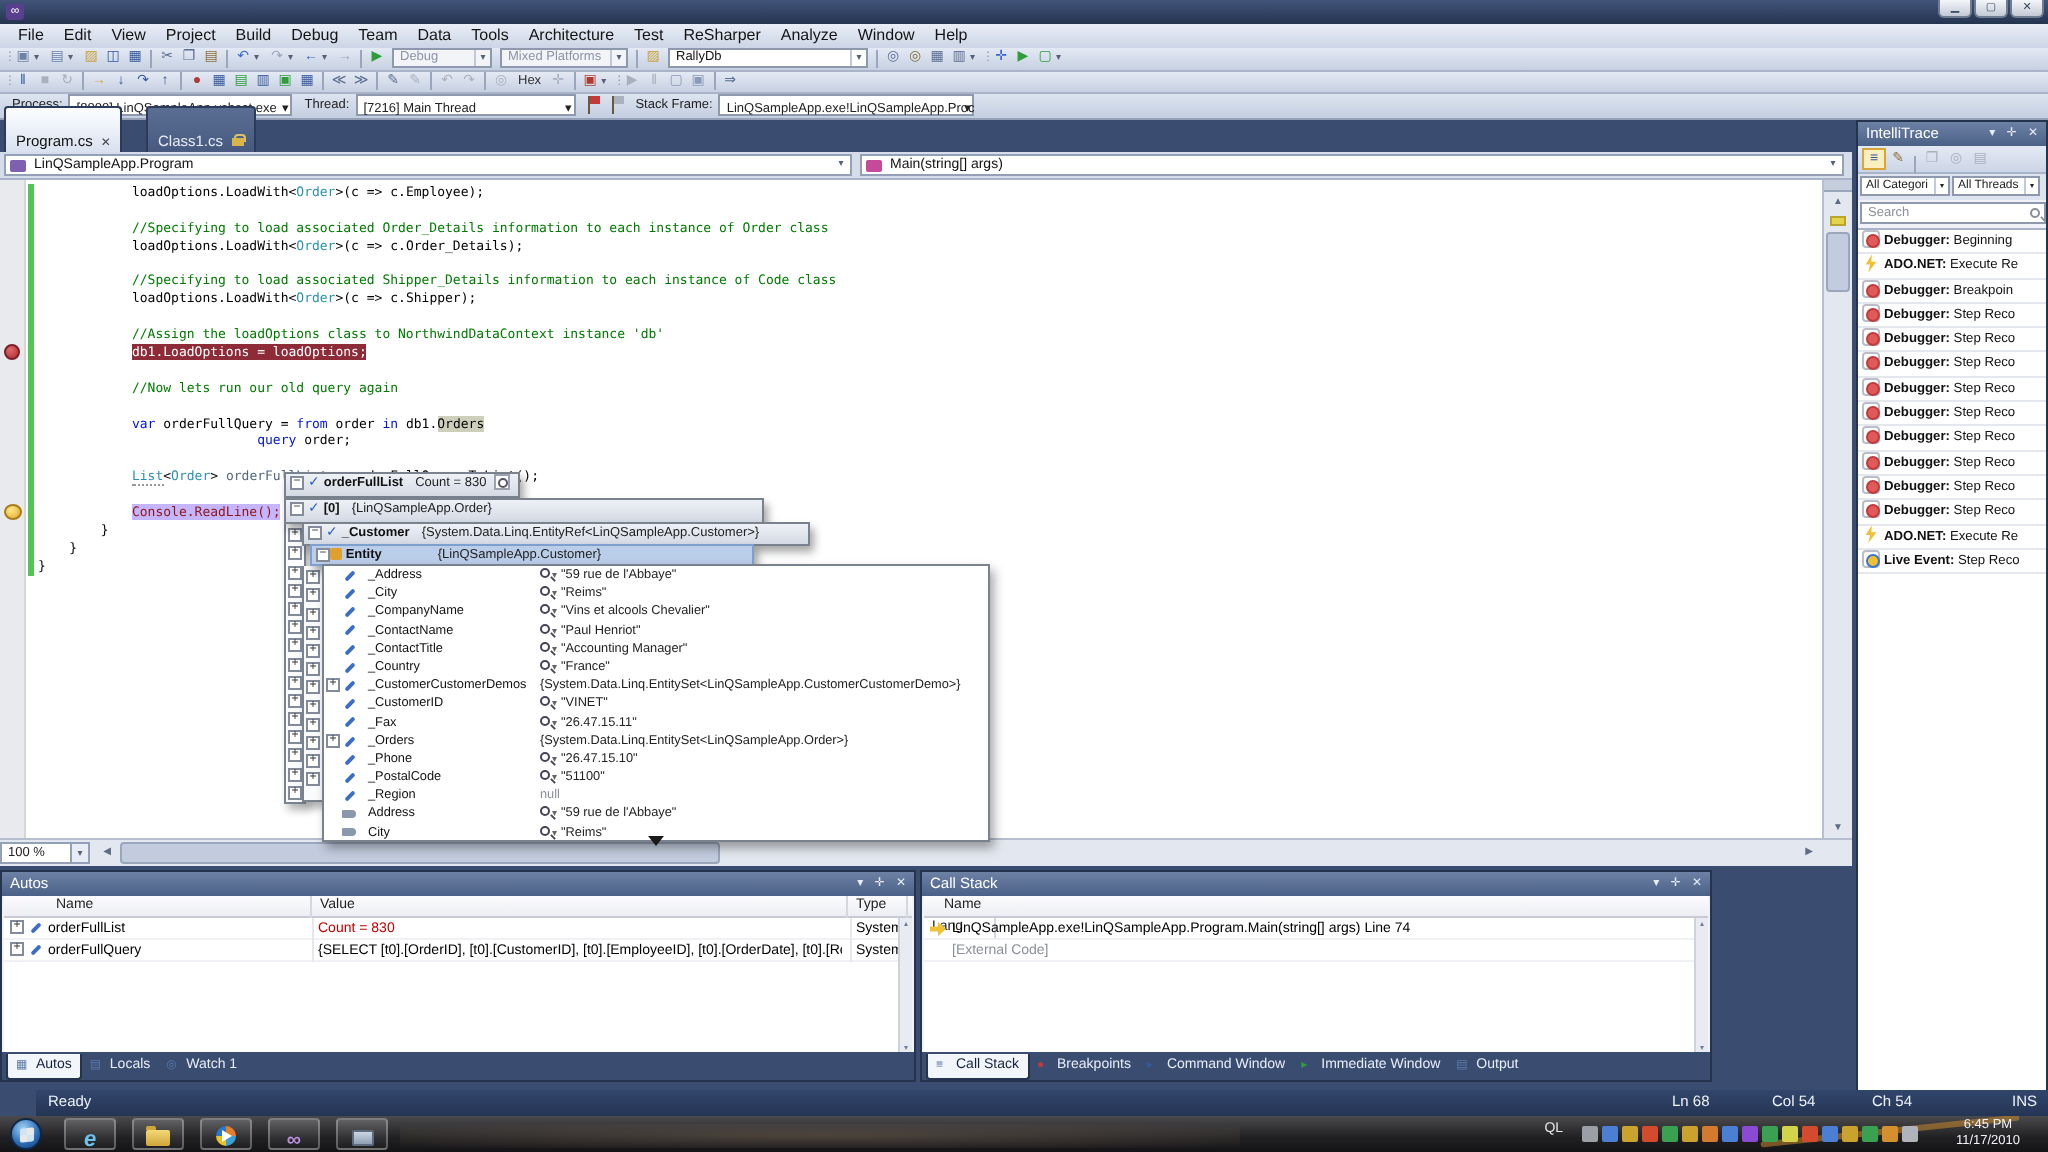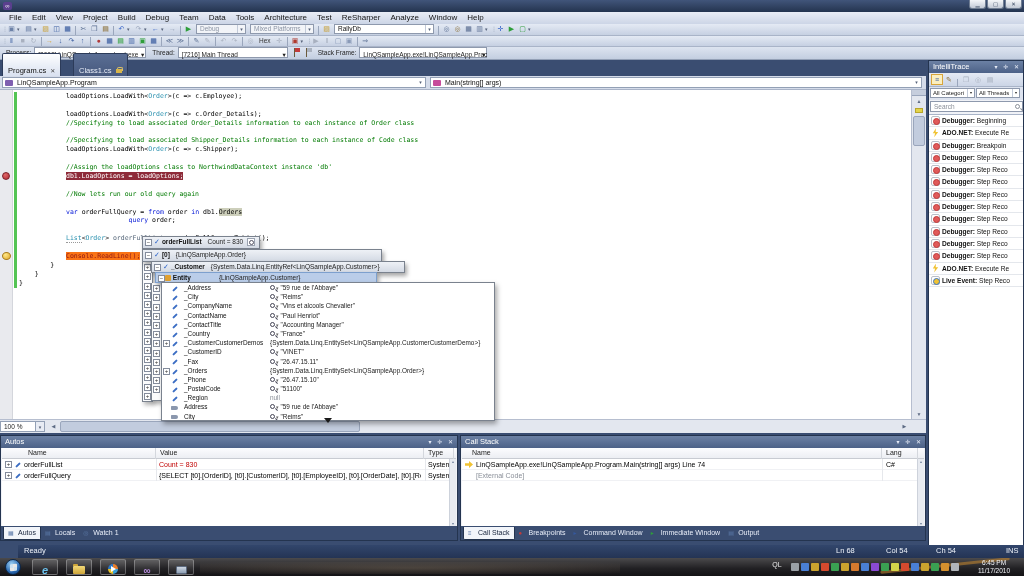--- a/index.html
+++ b/index.html
@@ -75,21 +75,21 @@
   .codearea{position:absolute;left:0;top:90px;width:926px;height:329px;background:#fff;}
   .bp-margin{position:absolute;left:0;top:0;width:13px;height:100%;background:#e9eaee;border-right:1px solid #d4d6dc;}
   .changebar{position:absolute;left:14px;top:2px;width:3px;height:196px;background:#54c454;}
   .codelines{position:absolute;left:19px;top:2px;right:16px;}
   .cl{height:8.9px;line-height:8.9px;white-space:pre;font-family:"DejaVu Sans Mono",monospace;font-size:6.5px;}
   .s-pl{color:#000;} .s-kw{color:#0014d6;} .s-ty{color:#2b91af;} .s-cm{color:#007a00;}
   .s-tyu{color:#2b91af;border-bottom:1px dotted #999;}
   .s-gr{color:#56677a;}
   .s-hl{background:#cdcfbb;color:#000;}
   .s-bp{background:#8e2b39;color:#fff;}
-  .s-cur{background:#f97316;color:#8e1616;margin-top:48px;}
+  .s-cur{background:#c4b5fd;color:#8e1616;margin-top:48px;}
   .bp-dot{position:absolute;left:2px;width:8px;height:8px;border-radius:50%;
     background:radial-gradient(circle at 35% 30%,#e06a6a,#b02a34);border:1px solid #7c1f28;}
   .cur-arrow{position:absolute;left:2px;width:9px;height:8px;
     background:radial-gradient(circle at 35% 30%,#ffe98a,#e0a82a);border-radius:50%;border:1px solid #a87c1c;}
 
   .vscroll{position:absolute;right:0;top:0;width:15px;height:100%;background:#e3e7ef;border-left:1px solid #b6becf;}
   .vs-split{position:absolute;left:0;top:0;width:14px;height:6px;background:#c6cedd;border-bottom:1px solid #9aa6bc;}
   .vs-up{position:absolute;left:0;top:6px;width:14px;height:10px;font-size:5px;text-align:center;line-height:10px;color:#5d6b84;}
   .vs-up::before{content:"▲";}
   .vs-mark{position:absolute;left:3px;top:18px;width:8px;height:5px;background:#e3d44a;border:1px solid #b8a62c;}
@@ -263,22 +263,22 @@
 
   <div class="codearea">
     <div class="bp-margin" id="bpmargin">
         <span class="bp-dot" style="top: 82.1px;"></span>
         <span class="cur-arrow" style="top: 162.2px;"></span>
       </div>
     <div class="changebar"></div>
     <div class="codelines" id="codelines">
         <div class="cl"><span class="s-pl">            </span><span class="s-pl">loadOptions.LoadWith&lt;</span><span class="s-ty">Order</span><span class="s-pl">&gt;(c =&gt; c.Employee);</span></div>
         <div class="cl"><span class="s-pl"></span></div>
+        <div class="cl"><span class="s-pl">            </span><span class="s-cm">//Specifying to load associated Order_Details information to each instance of Order class</span></div>
         <div class="cl"><span class="s-pl">            </span><span class="s-pl">loadOptions.LoadWith&lt;</span><span class="s-ty">Order</span><span class="s-pl">&gt;(c =&gt; c.Order_Details);</span></div>
-        <div class="cl"><span class="s-pl">            </span><span class="s-cm">//Specifying to load associated Order_Details information to each instance of Order class</span></div>
         <div class="cl"><span class="s-pl"></span></div>
         <div class="cl"><span class="s-pl">            </span><span class="s-cm">//Specifying to load associated Shipper_Details information to each instance of Code class</span></div>
         <div class="cl"><span class="s-pl">            </span><span class="s-pl">loadOptions.LoadWith&lt;</span><span class="s-ty">Order</span><span class="s-pl">&gt;(c =&gt; c.Shipper);</span></div>
         <div class="cl"><span class="s-pl"></span></div>
         <div class="cl"><span class="s-pl">            </span><span class="s-cm">//Assign the loadOptions class to NorthwindDataContext instance 'db'</span></div>
         <div class="cl"><span class="s-pl">            </span><span class="s-bp">db1.LoadOptions = loadOptions;</span></div>
         <div class="cl"><span class="s-pl"></span></div>
         <div class="cl"><span class="s-pl">            </span><span class="s-cm">//Now lets run our old query again</span></div>
         <div class="cl"><span class="s-pl"></span></div>
         <div class="cl"><span class="s-pl">            </span><span class="s-kw">var</span><span class="s-pl"> orderFullQuery = </span><span class="s-kw">from</span><span class="s-pl"> order </span><span class="s-kw">in</span><span class="s-pl"> db1.</span><span class="s-hl">Orders</span></div>
@@ -376,21 +376,21 @@
       <div class="ghead" id="autos-head"><span style="width: 154px; padding-left: 26px;">Name</span><span style="width: 268px; padding-left: 4px;">Value</span><span style="width: 30px; padding-left: 4px;">Type</span></div>
       <div id="autos-rows">
           <div class="grow" style="top: 11px;"><span class="xbox xp" style="margin: 1px 2px 0px 3px;"></span><span class="wrench"></span><span style="position: absolute; left: 22px; top: 1px;">orderFullList</span><span class="red-val" style="position: absolute; left: 157px; top: 1px; width: 262px; overflow: hidden; white-space: nowrap;">Count = 830</span><span style="position: absolute; left: 426px; top: 1px; width: 26px; overflow: hidden; white-space: nowrap;">System.C</span><span style="position: absolute; left: 154px; top: 0px; width: 1px; height: 11px; background: rgb(230, 232, 236);"></span><span style="position: absolute; left: 423px; top: 0px; width: 1px; height: 11px; background: rgb(230, 232, 236);"></span></div>
           <div class="grow" style="top: 22px;"><span class="xbox xp" style="margin: 1px 2px 0px 3px;"></span><span class="wrench"></span><span style="position: absolute; left: 22px; top: 1px;">orderFullQuery</span><span style="position: absolute; left: 157px; top: 1px; width: 262px; overflow: hidden; white-space: nowrap;">{SELECT [t0].[OrderID], [t0].[CustomerID], [t0].[EmployeeID], [t0].[OrderDate], [t0].[RequiredDate],</span><span style="position: absolute; left: 426px; top: 1px; width: 26px; overflow: hidden; white-space: nowrap;">System.L</span><span style="position: absolute; left: 154px; top: 0px; width: 1px; height: 11px; background: rgb(230, 232, 236);"></span><span style="position: absolute; left: 423px; top: 0px; width: 1px; height: 11px; background: rgb(230, 232, 236);"></span></div>
         </div>
       <div class="mini-scroll"></div>
     </div>
     <div class="btabs" id="autos-tabs"><span class="btab active"><span class="bic" style="color: rgb(91, 121, 168);">▦</span><span>Autos</span></span><span class="btab"><span class="bic" style="color: rgb(91, 121, 168);">▤</span><span>Locals</span></span><span class="btab"><span class="bic" style="color: rgb(91, 121, 168);">◎</span><span>Watch 1</span></span></div>
   </div>
 
-  <div class="twin" id="callstack" style="left:460px;top:435px;width:466px;height:106px;">
+  <div class="twin" id="callstack" style="left:460px;top:435px;width:396px;height:106px;">
     <div class="twin-title"><span>Call Stack</span><span class="twin-btns"></span></div>
     <div class="grid" style="left:1px;top:12px;right:1px;height:78px;">
       <div class="ghead" id="cs-head"><span style="width: 420px; padding-left: 10px;">Name</span><span style="width: 36px; padding-left: 4px;">Lang</span></div>
       <div id="cs-rows">
           <div class="grow" style="top: 11px;">
             <span class="csarrow" style="position: absolute; left: 3px; top: 2px;"></span>
             <span style="position: absolute; left: 14px; top: 1px; width: 404px; overflow: hidden; white-space: nowrap;">LinQSampleApp.exe!LinQSampleApp.Program.Main(string[] args) Line 74</span>
             <span style="position: absolute; left: 424px; top: 1px;">C#</span>
             <span style="position: absolute; left: 420px; top: 0px; width: 1px; height: 11px; background: rgb(230, 232, 236);"></span>
           </div>

